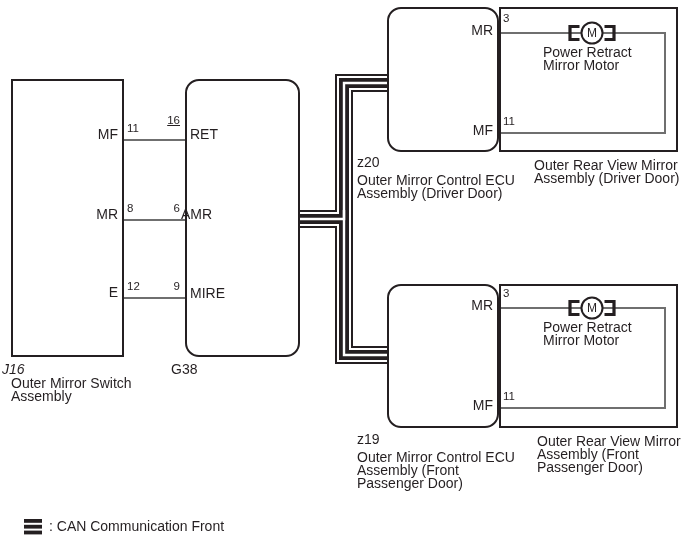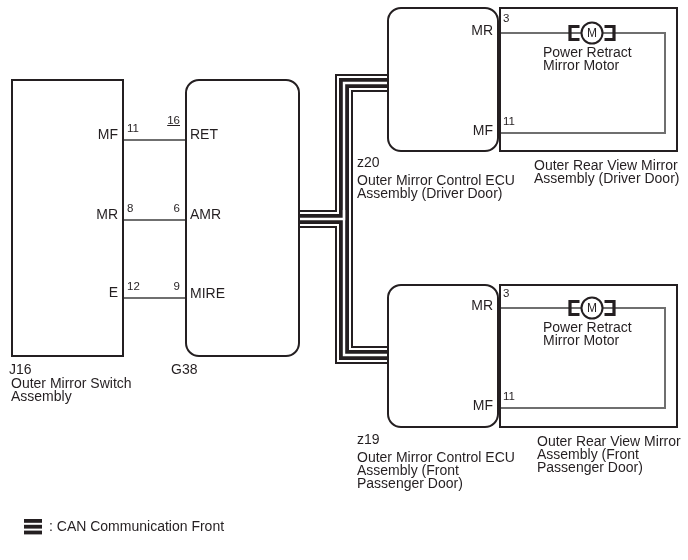--- a/index.html
+++ b/index.html
@@ -62,21 +62,21 @@
   <div class="box rounded" style="left:387px;top:7px;width:112px;height:145px;"></div>
   <div class="box" style="left:499px;top:7px;width:179px;height:145px;"></div>
   <div class="box rounded" style="left:387px;top:284px;width:112px;height:144px;"></div>
   <div class="box" style="left:499px;top:284px;width:179px;height:144px;"></div>
 
   <div class="txt ra" style="left:78px;top:128px;width:40px;">MF</div>
   <div class="txt ra" style="left:78px;top:208px;width:40px;">MR</div>
   <div class="txt ra" style="left:78px;top:286px;width:40px;">E</div>
 
   <div class="txt" style="left:190px;top:128px;">RET</div>
-  <div class="txt" style="left:190px;top:208px;">AMR</div>
+  <div class="txt" style="left:181px;top:208px;">AMR</div>
   <div class="txt" style="left:190px;top:287px;">MIRE</div>
 
   <div class="txt pin-num" style="left:127px;top:122px;">11</div>
   <div class="txt pin-num ra" style="left:150px;top:114px;width:30px;text-decoration:underline;">16</div>
   <div class="txt pin-num" style="left:127px;top:202px;">8</div>
   <div class="txt pin-num ra" style="left:150px;top:202px;width:30px;">6</div>
   <div class="txt pin-num" style="left:127px;top:280px;">12</div>
   <div class="txt pin-num ra" style="left:150px;top:280px;width:30px;">9</div>
 
   <div class="txt ra" style="left:453px;top:24px;width:40px;">MR</div>
@@ -89,21 +89,21 @@
   <div class="txt pin-num" style="left:503px;top:287px;">3</div>
   <div class="txt pin-num" style="left:503px;top:390px;">11</div>
 
   <div class="txt motor-m" style="left:584px;top:26px;">M</div>
   <div class="txt" style="left:543px;top:46px;">Power Retract
 Mirror Motor</div>
   <div class="txt motor-m" style="left:584px;top:301px;">M</div>
   <div class="txt" style="left:543px;top:321px;">Power Retract
 Mirror Motor</div>
 
-  <div class="txt" style="left:9px;top:363px;">J16</div>
+  <div class="txt" style="left:2px;top:363px;font-style:italic;">J16</div>
   <div class="txt" style="left:11px;top:377px;">Outer Mirror Switch
 Assembly</div>
 
   <div class="txt" style="left:171px;top:363px;">G38</div>
 
   <div class="txt" style="left:357px;top:156px;">z20</div>
   <div class="txt" style="left:357px;top:174px;">Outer Mirror Control ECU
 Assembly (Driver Door)</div>
   <div class="txt" style="left:534px;top:159px;">Outer Rear View Mirror
 Assembly (Driver Door)</div>

